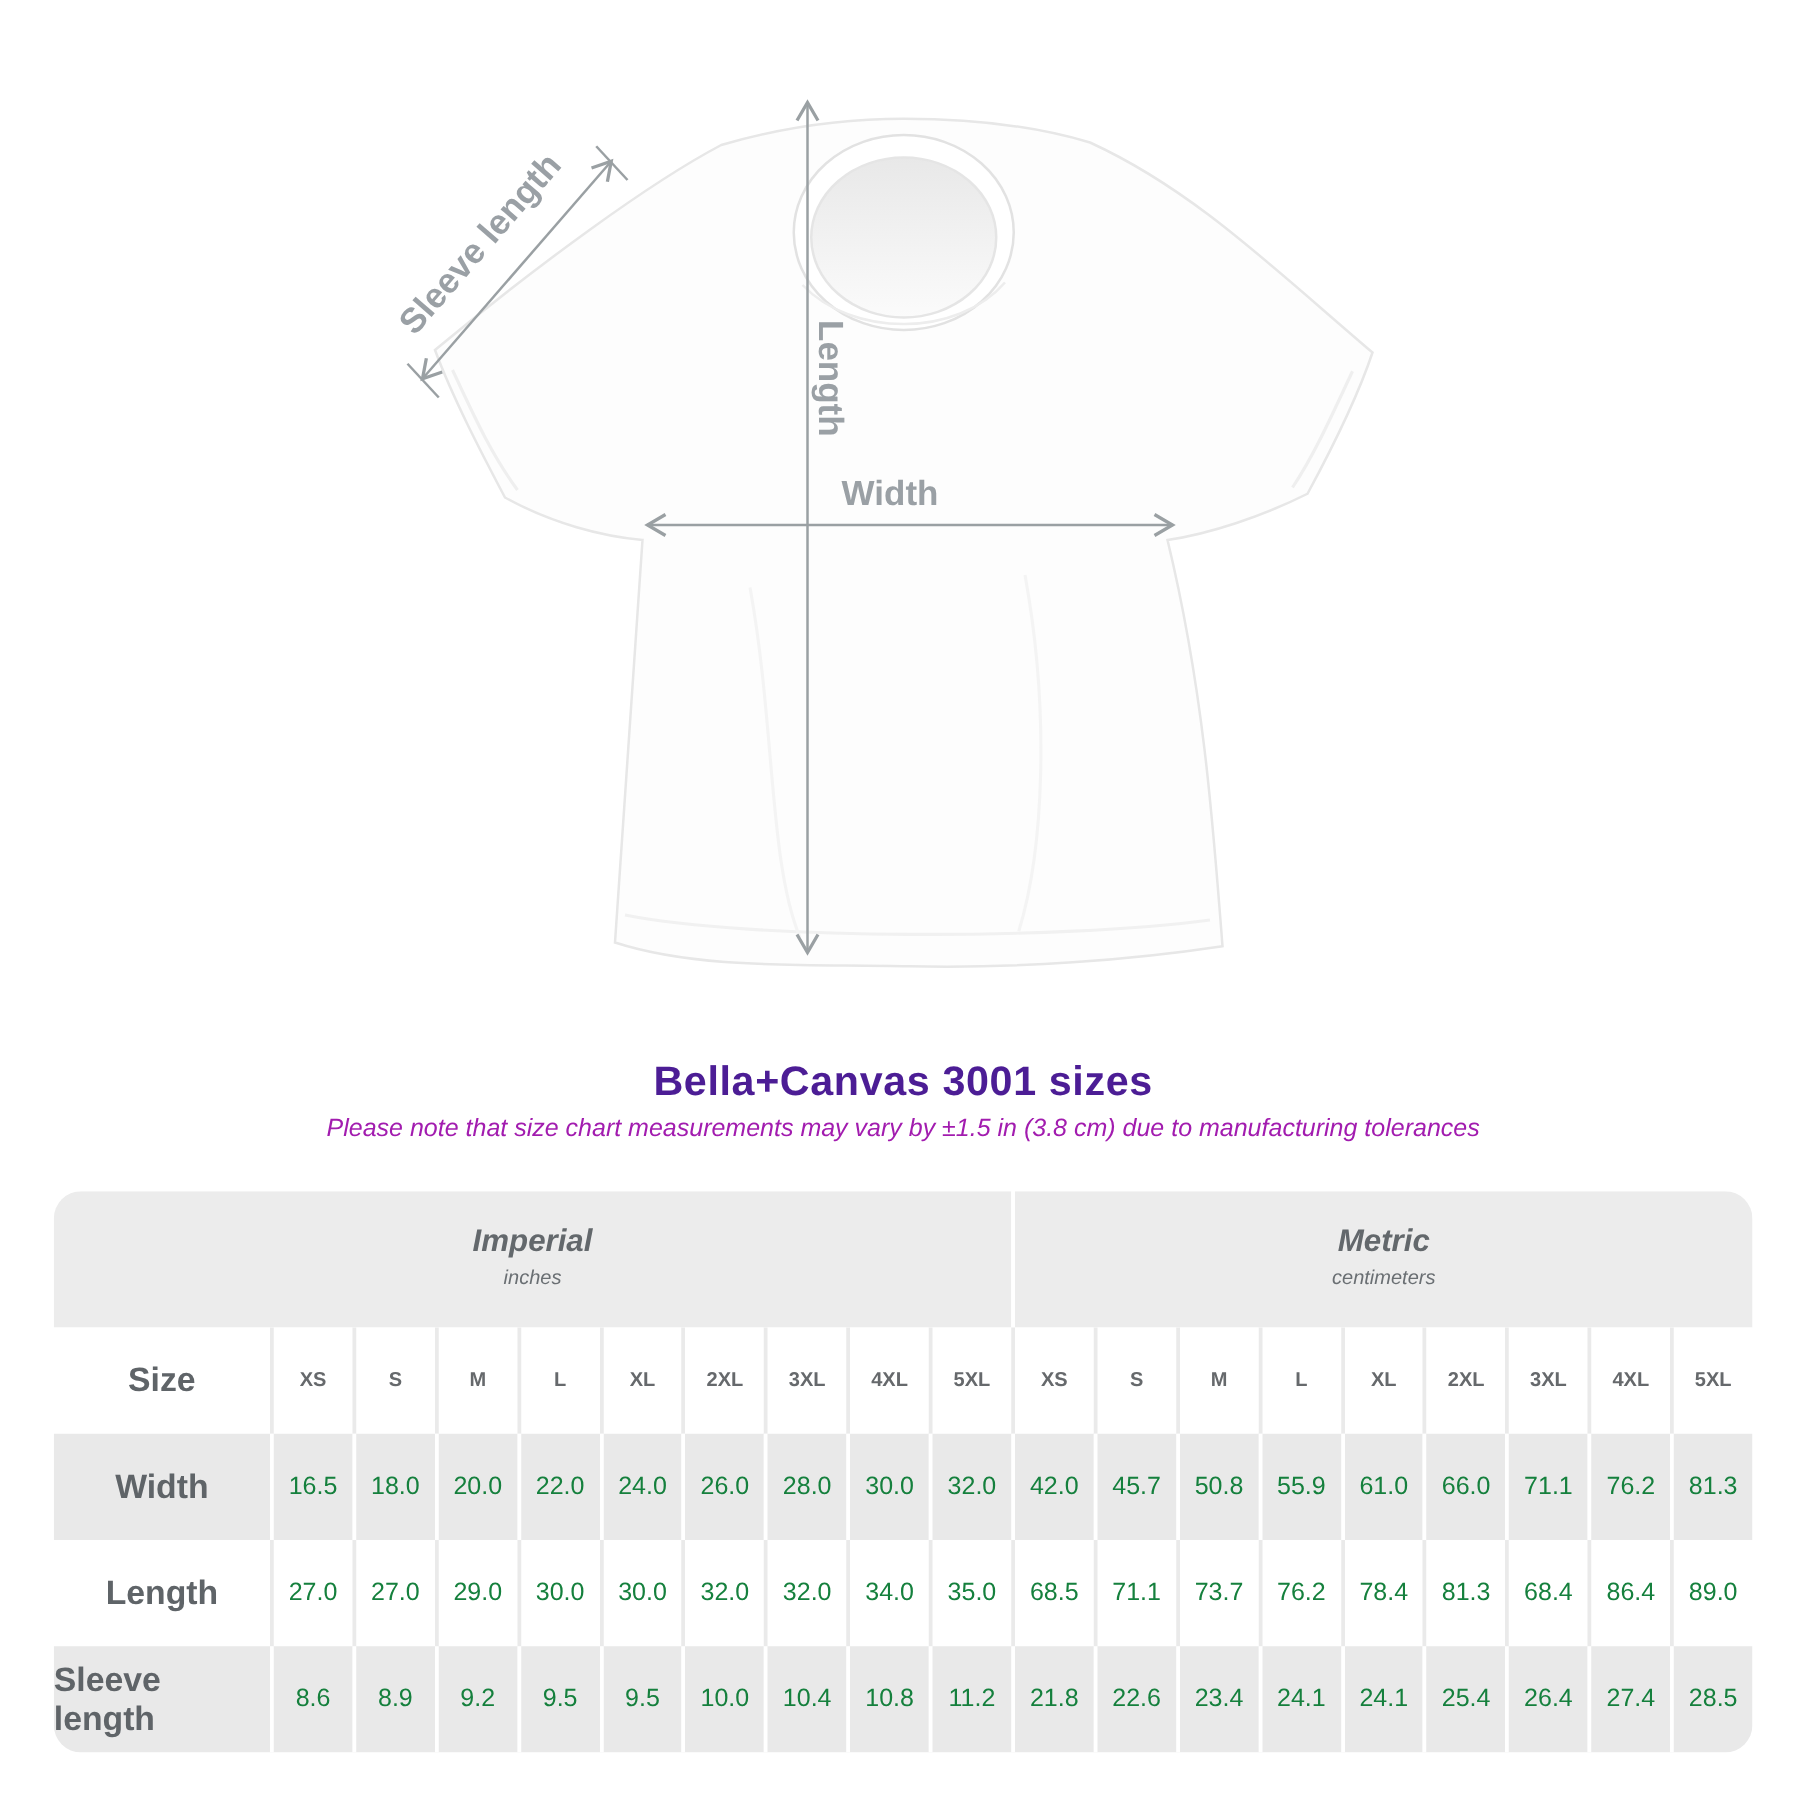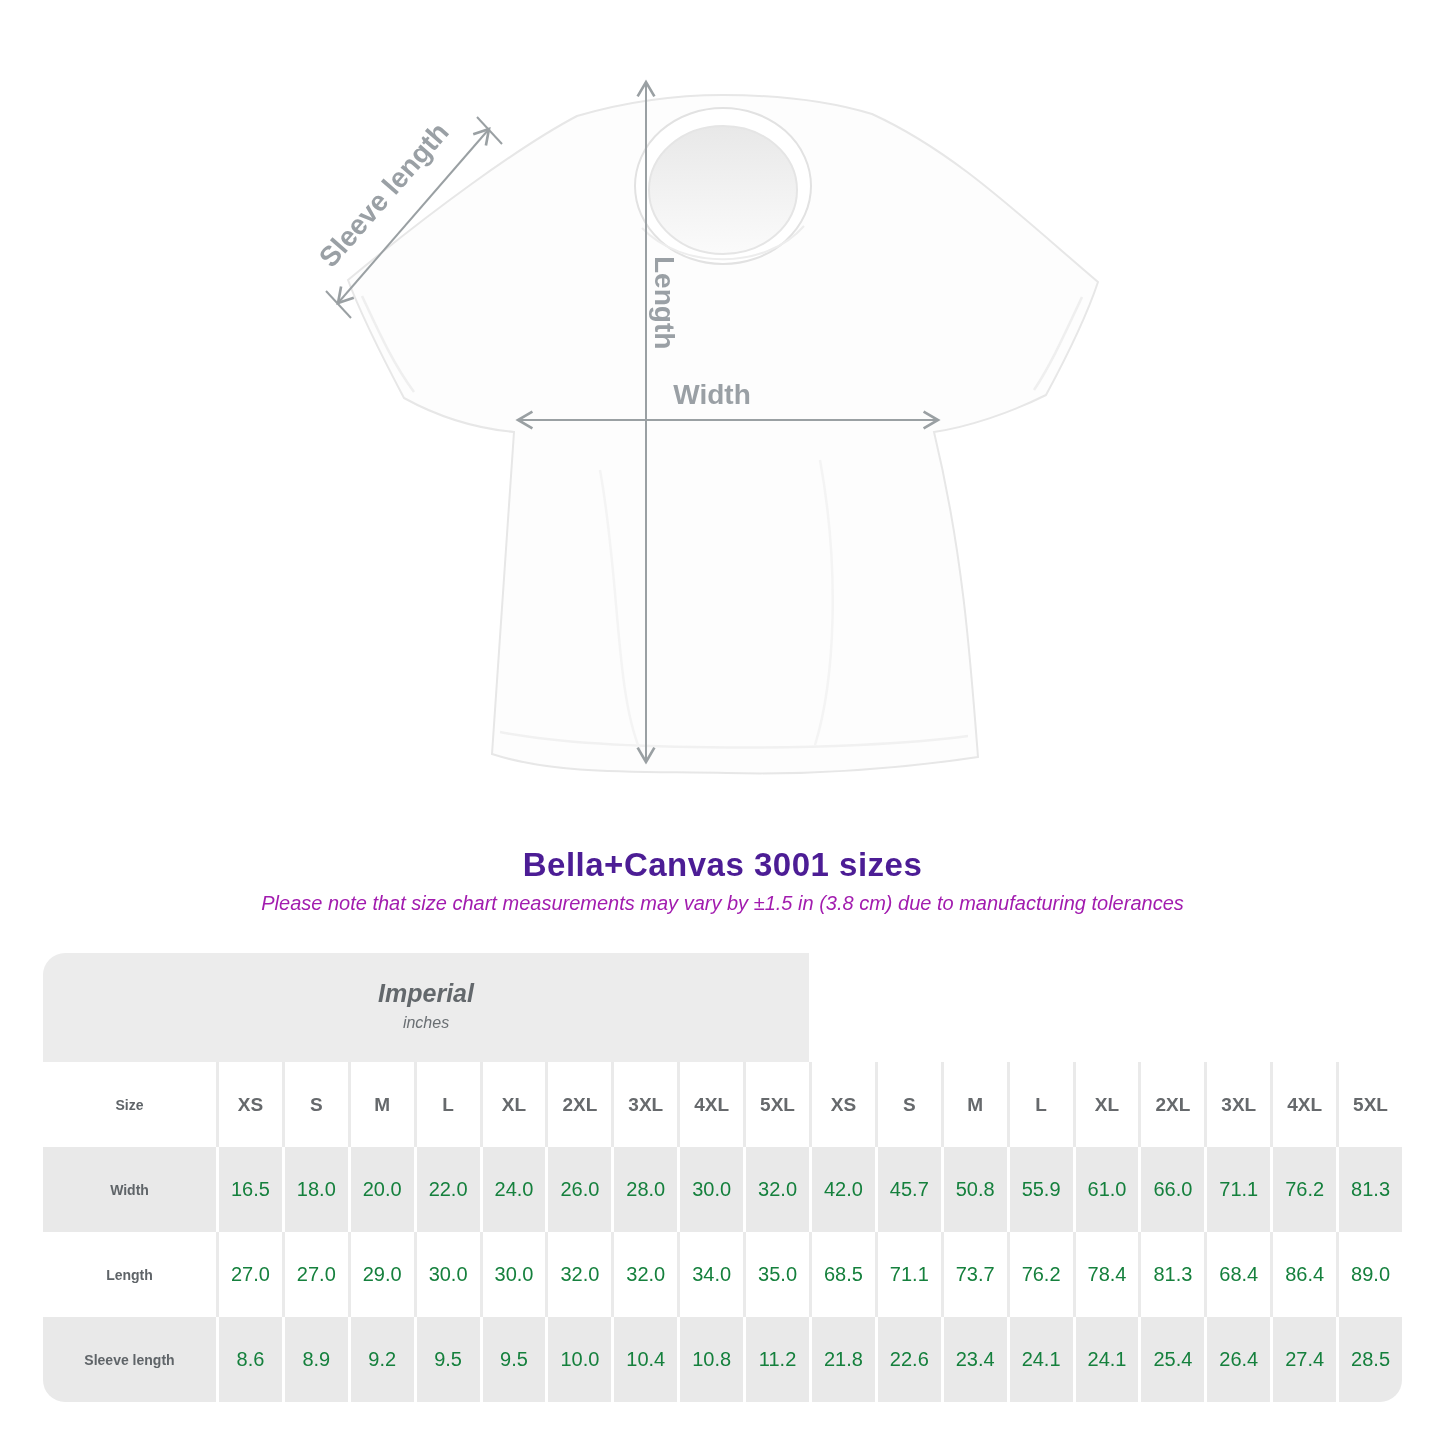--- a/index.html
+++ b/index.html
@@ -23,22 +23,22 @@
   .sec-divider{width:3px;background:#ffffff;}
   .sec-metric{flex:1;}
   .units-name{font-size:25px;font-weight:bold;font-style:italic;color:#63686c;}
   .units-sub{font-size:16px;font-style:italic;color:#6a6f73;margin-top:6px;}
 
   .grid{display:grid;grid-template-columns:173px repeat(18,1fr);grid-auto-rows:85px;width:100%;}
   .cell{display:flex;align-items:center;justify-content:center;border-left:3px solid #eaeaea;}
   .cell:nth-child(19n+1){border-left:none;}
   .row-white{background:#ffffff;border-left-color:#eaeaea;}
   .row-gray{background:#e9e9e9;border-left-color:#ffffff;}
-  .label{font-size:14px;font-weight:bold;color:#5f6468;}
-  .sizehead{font-size:19px;font-weight:bold;color:#66696c;}
+  .label{font-size:27px;font-weight:bold;color:#5f6468;}
+  .sizehead{font-size:16px;font-weight:bold;color:#66696c;}
   .val{font-size:20px;color:#15803d;}
 </style>
 </head>
 <body>
 
 <div id="stage">
 
   <svg id="diagram" viewBox="0 0 1445 845" xmlns="http://www.w3.org/2000/svg">
     <defs>
       <linearGradient id="neckShade" x1="0" y1="0" x2="0" y2="1">
@@ -96,20 +96,24 @@
   <div class="title">Bella+Canvas 3001 sizes</div>
   <div class="subtitle">Please note that size chart measurements may vary by ±1.5 in (3.8 cm) due to manufacturing tolerances</div>
 
   <div class="table-wrap">
     <div class="units-band">
       <div class="units-sec sec-imperial">
         <div class="units-name">Imperial</div>
         <div class="units-sub">inches</div>
       </div>
       <div class="sec-divider"></div>
+      <div class="units-sec sec-metric">
+        <div class="units-name">Metric</div>
+        <div class="units-sub">centimeters</div>
+      </div>
     </div>
     <div class="grid">
         <div class="cell row-white label">Size</div>
         <div class="cell row-white sizehead">XS</div>
         <div class="cell row-white sizehead">S</div>
         <div class="cell row-white sizehead">M</div>
         <div class="cell row-white sizehead">L</div>
         <div class="cell row-white sizehead">XL</div>
         <div class="cell row-white sizehead">2XL</div>
         <div class="cell row-white sizehead">3XL</div>

